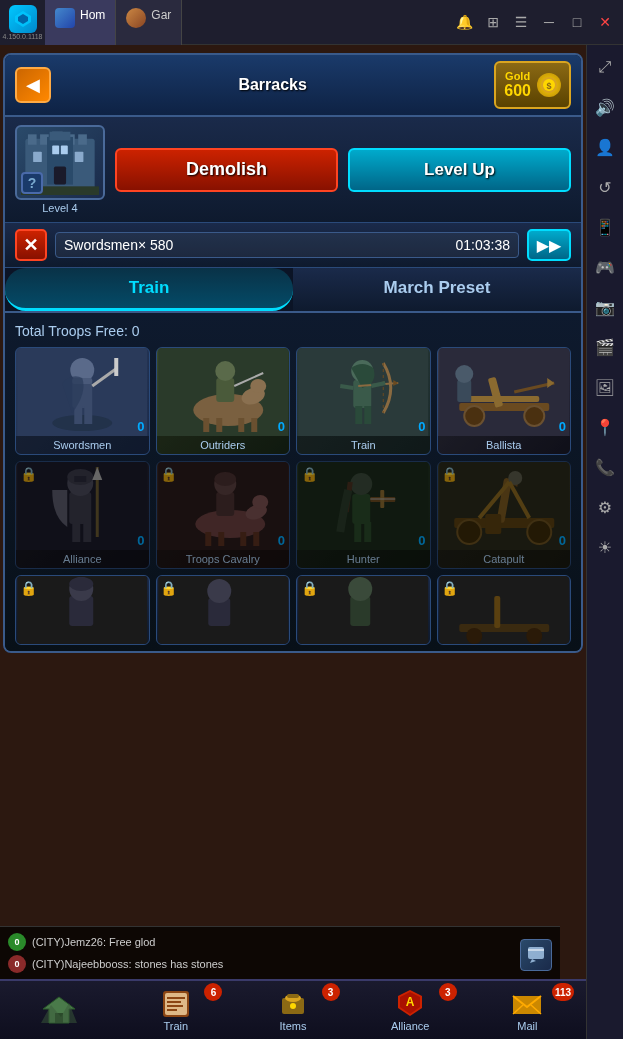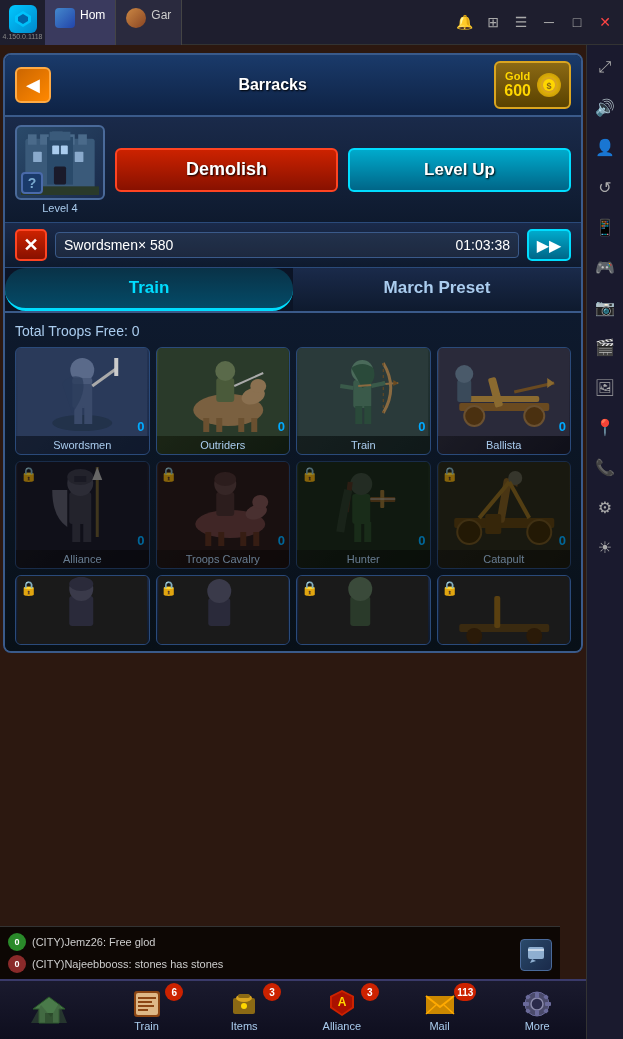--- a/index.html
+++ b/index.html
@@ -990,38 +990,20 @@
       <div class="nav-badge">113</div>
       <div class="nav-icon">
         <svg width="32" height="28" viewBox="0 0 32 28">
           <rect x="2" y="6" width="28" height="18" rx="2" fill="#cc8800"></rect>
           <polyline points="2,6 16,17 30,6" stroke="#ffaa00" stroke-width="2" fill="none"></polyline>
           <line x1="2" y1="24" x2="12" y2="15" stroke="#ffaa00" stroke-width="1.5"></line>
           <line x1="30" y1="24" x2="20" y2="15" stroke="#ffaa00" stroke-width="1.5"></line>
         </svg>
       </div>
       <div class="nav-label">Mail</div>
-    </div>
-    <div class="nav-item">
-      <div class="nav-icon">
-        <svg width="32" height="28" viewBox="0 0 32 28">
-          <circle cx="16" cy="14" r="12" fill="#4a4a6a" stroke="#6a6a9a" stroke-width="1"></circle>
-
-          <circle cx="16" cy="14" r="6" fill="#2a2a4a" stroke="#8a8aaa" stroke-width="1.5"></circle>
-          <rect x="14" y="2" width="4" height="6" rx="1" fill="#6a6a9a"></rect>
-          <rect x="14" y="20" width="4" height="6" rx="1" fill="#6a6a9a"></rect>
-          <rect x="2" y="12" width="6" height="4" rx="1" fill="#6a6a9a"></rect>
-          <rect x="24" y="12" width="6" height="4" rx="1" fill="#6a6a9a"></rect>
-          <rect x="5" y="5" width="4" height="4" rx="1" fill="#6a6a9a" transform="rotate(45 7 7)"></rect>
-          <rect x="23" y="5" width="4" height="4" rx="1" fill="#6a6a9a" transform="rotate(45 25 7)"></rect>
-          <rect x="5" y="19" width="4" height="4" rx="1" fill="#6a6a9a" transform="rotate(45 7 21)"></rect>
-          <rect x="23" y="19" width="4" height="4" rx="1" fill="#6a6a9a" transform="rotate(45 25 21)"></rect>
-        </svg>
-      </div>
-      <div class="nav-label">More</div>
     </div>
   </div>
 </div>
 
 <div class="right-toolbar">
   <button class="rt-btn">⤢</button>
   <button class="rt-btn">🔊</button>
   <button class="rt-btn">👤</button>
   <button class="rt-btn">↺</button>
   <button class="rt-btn">📱</button>

